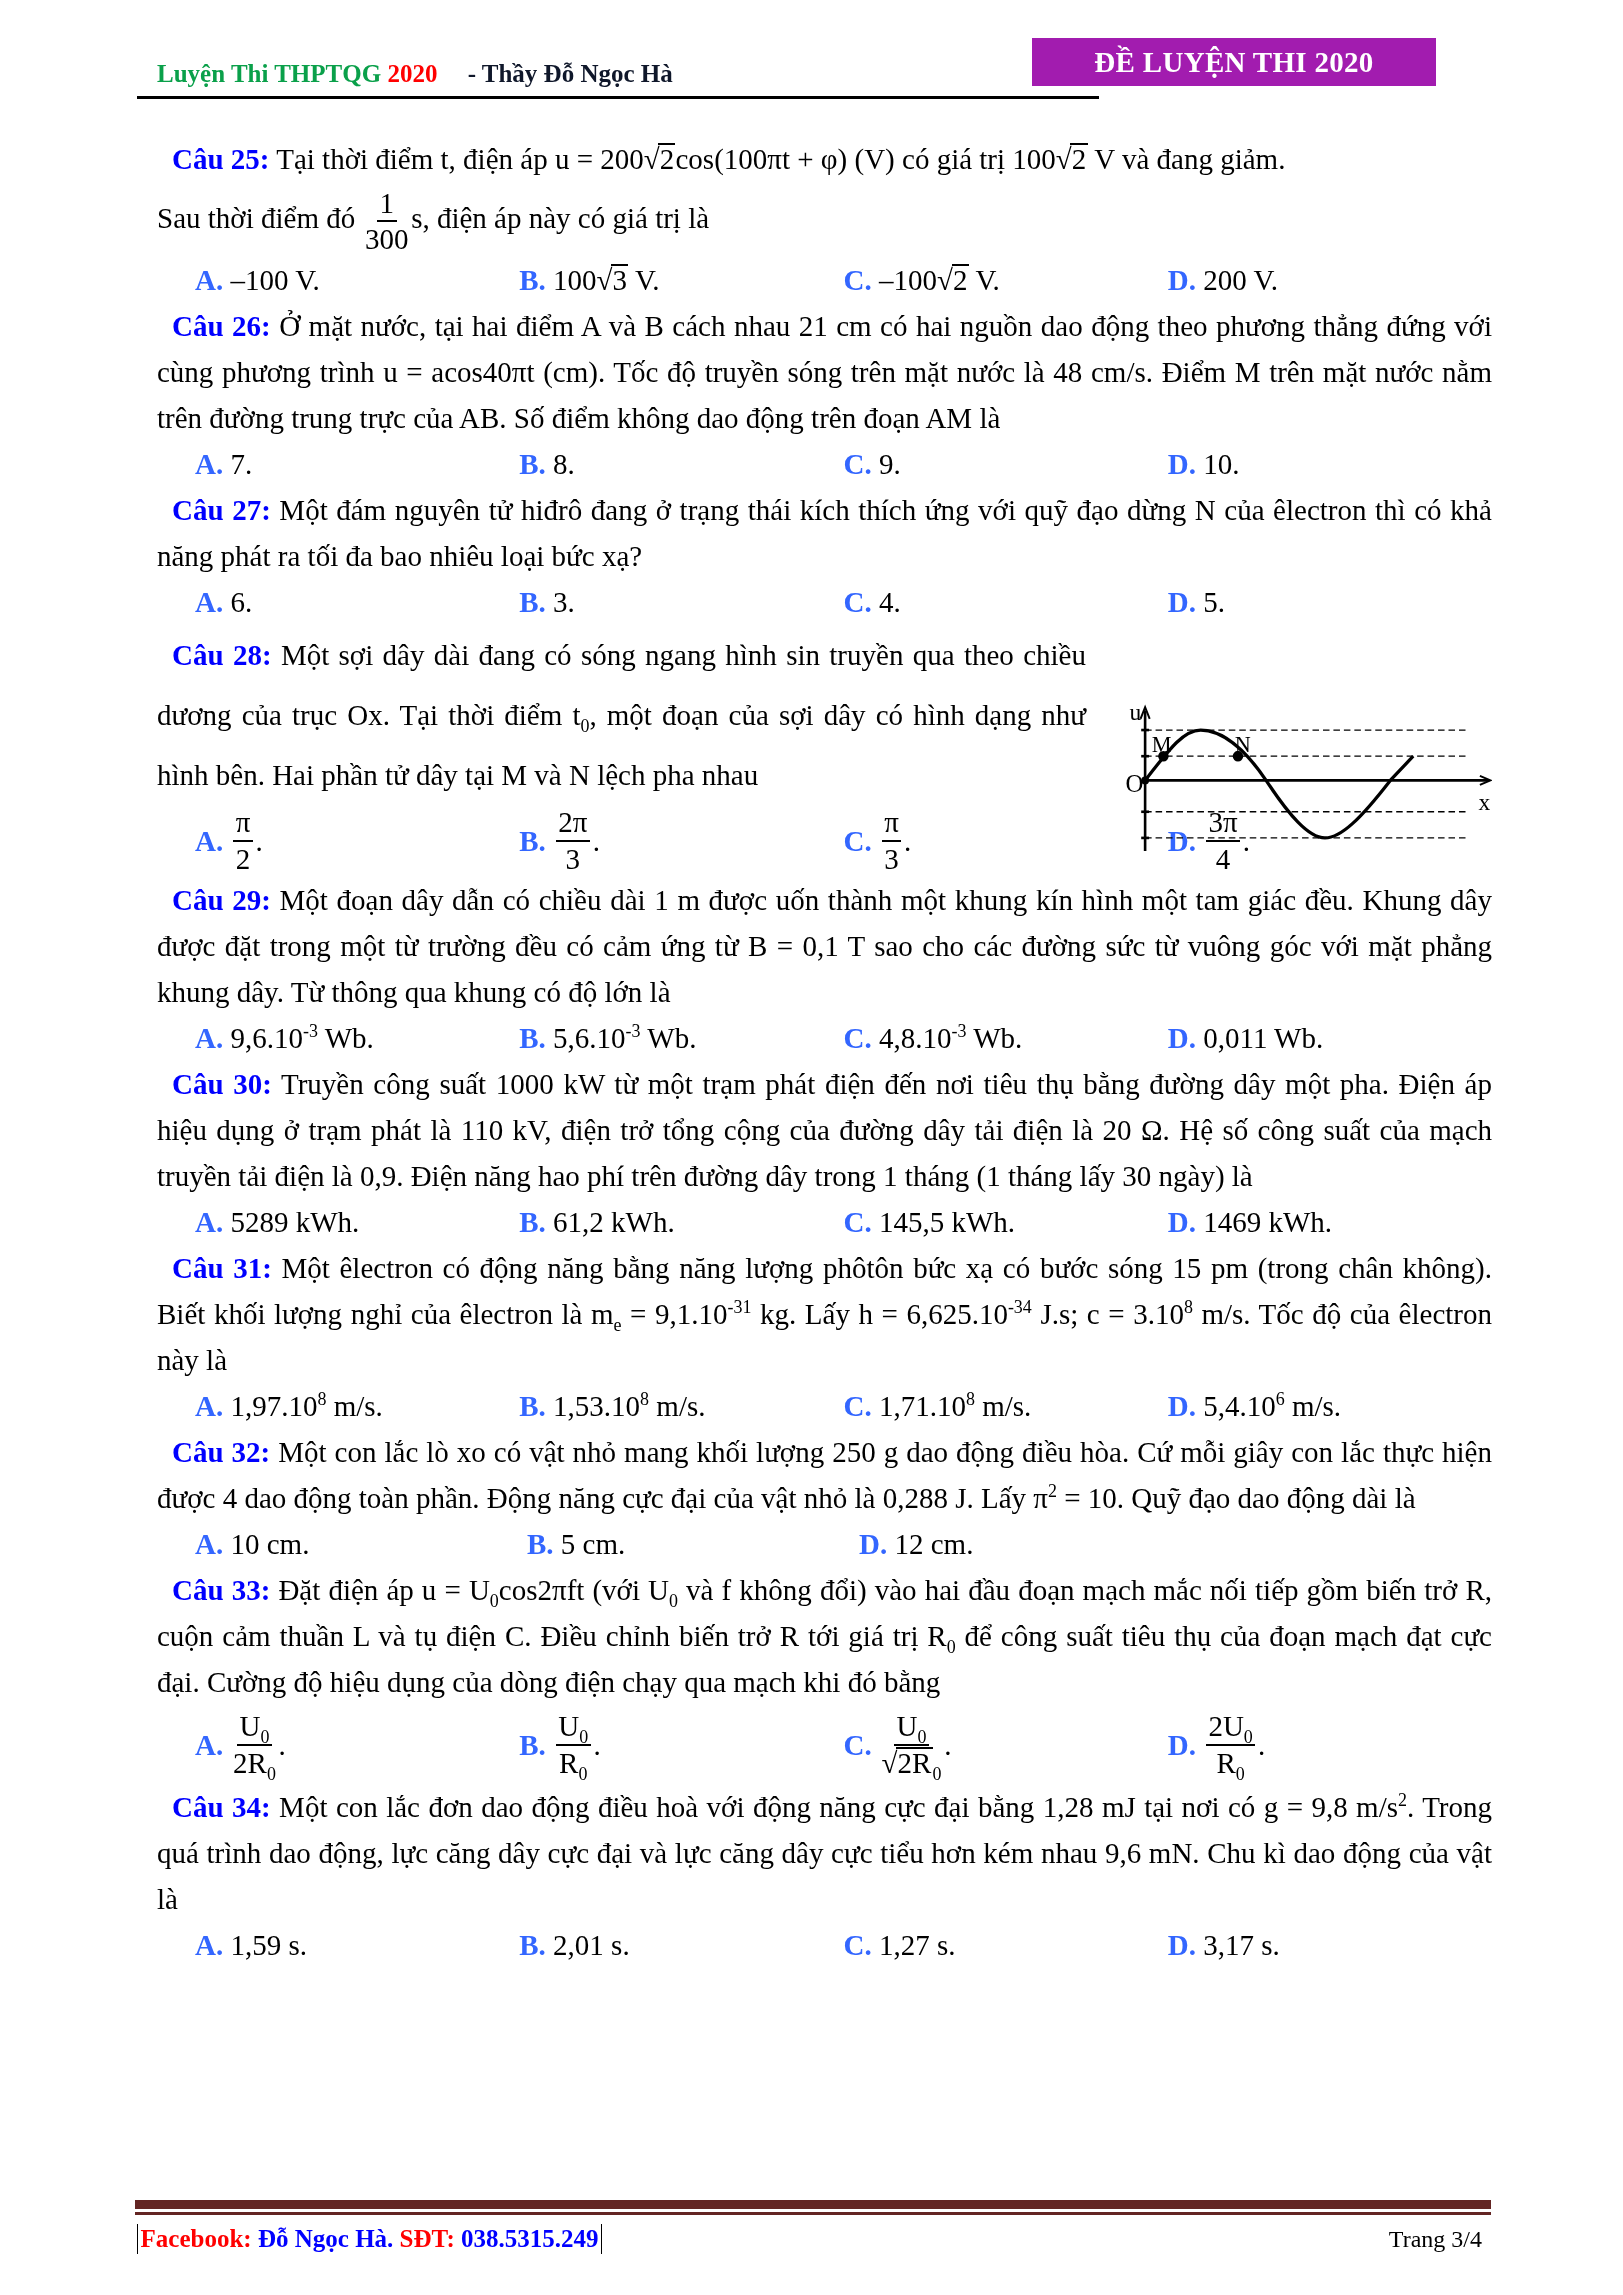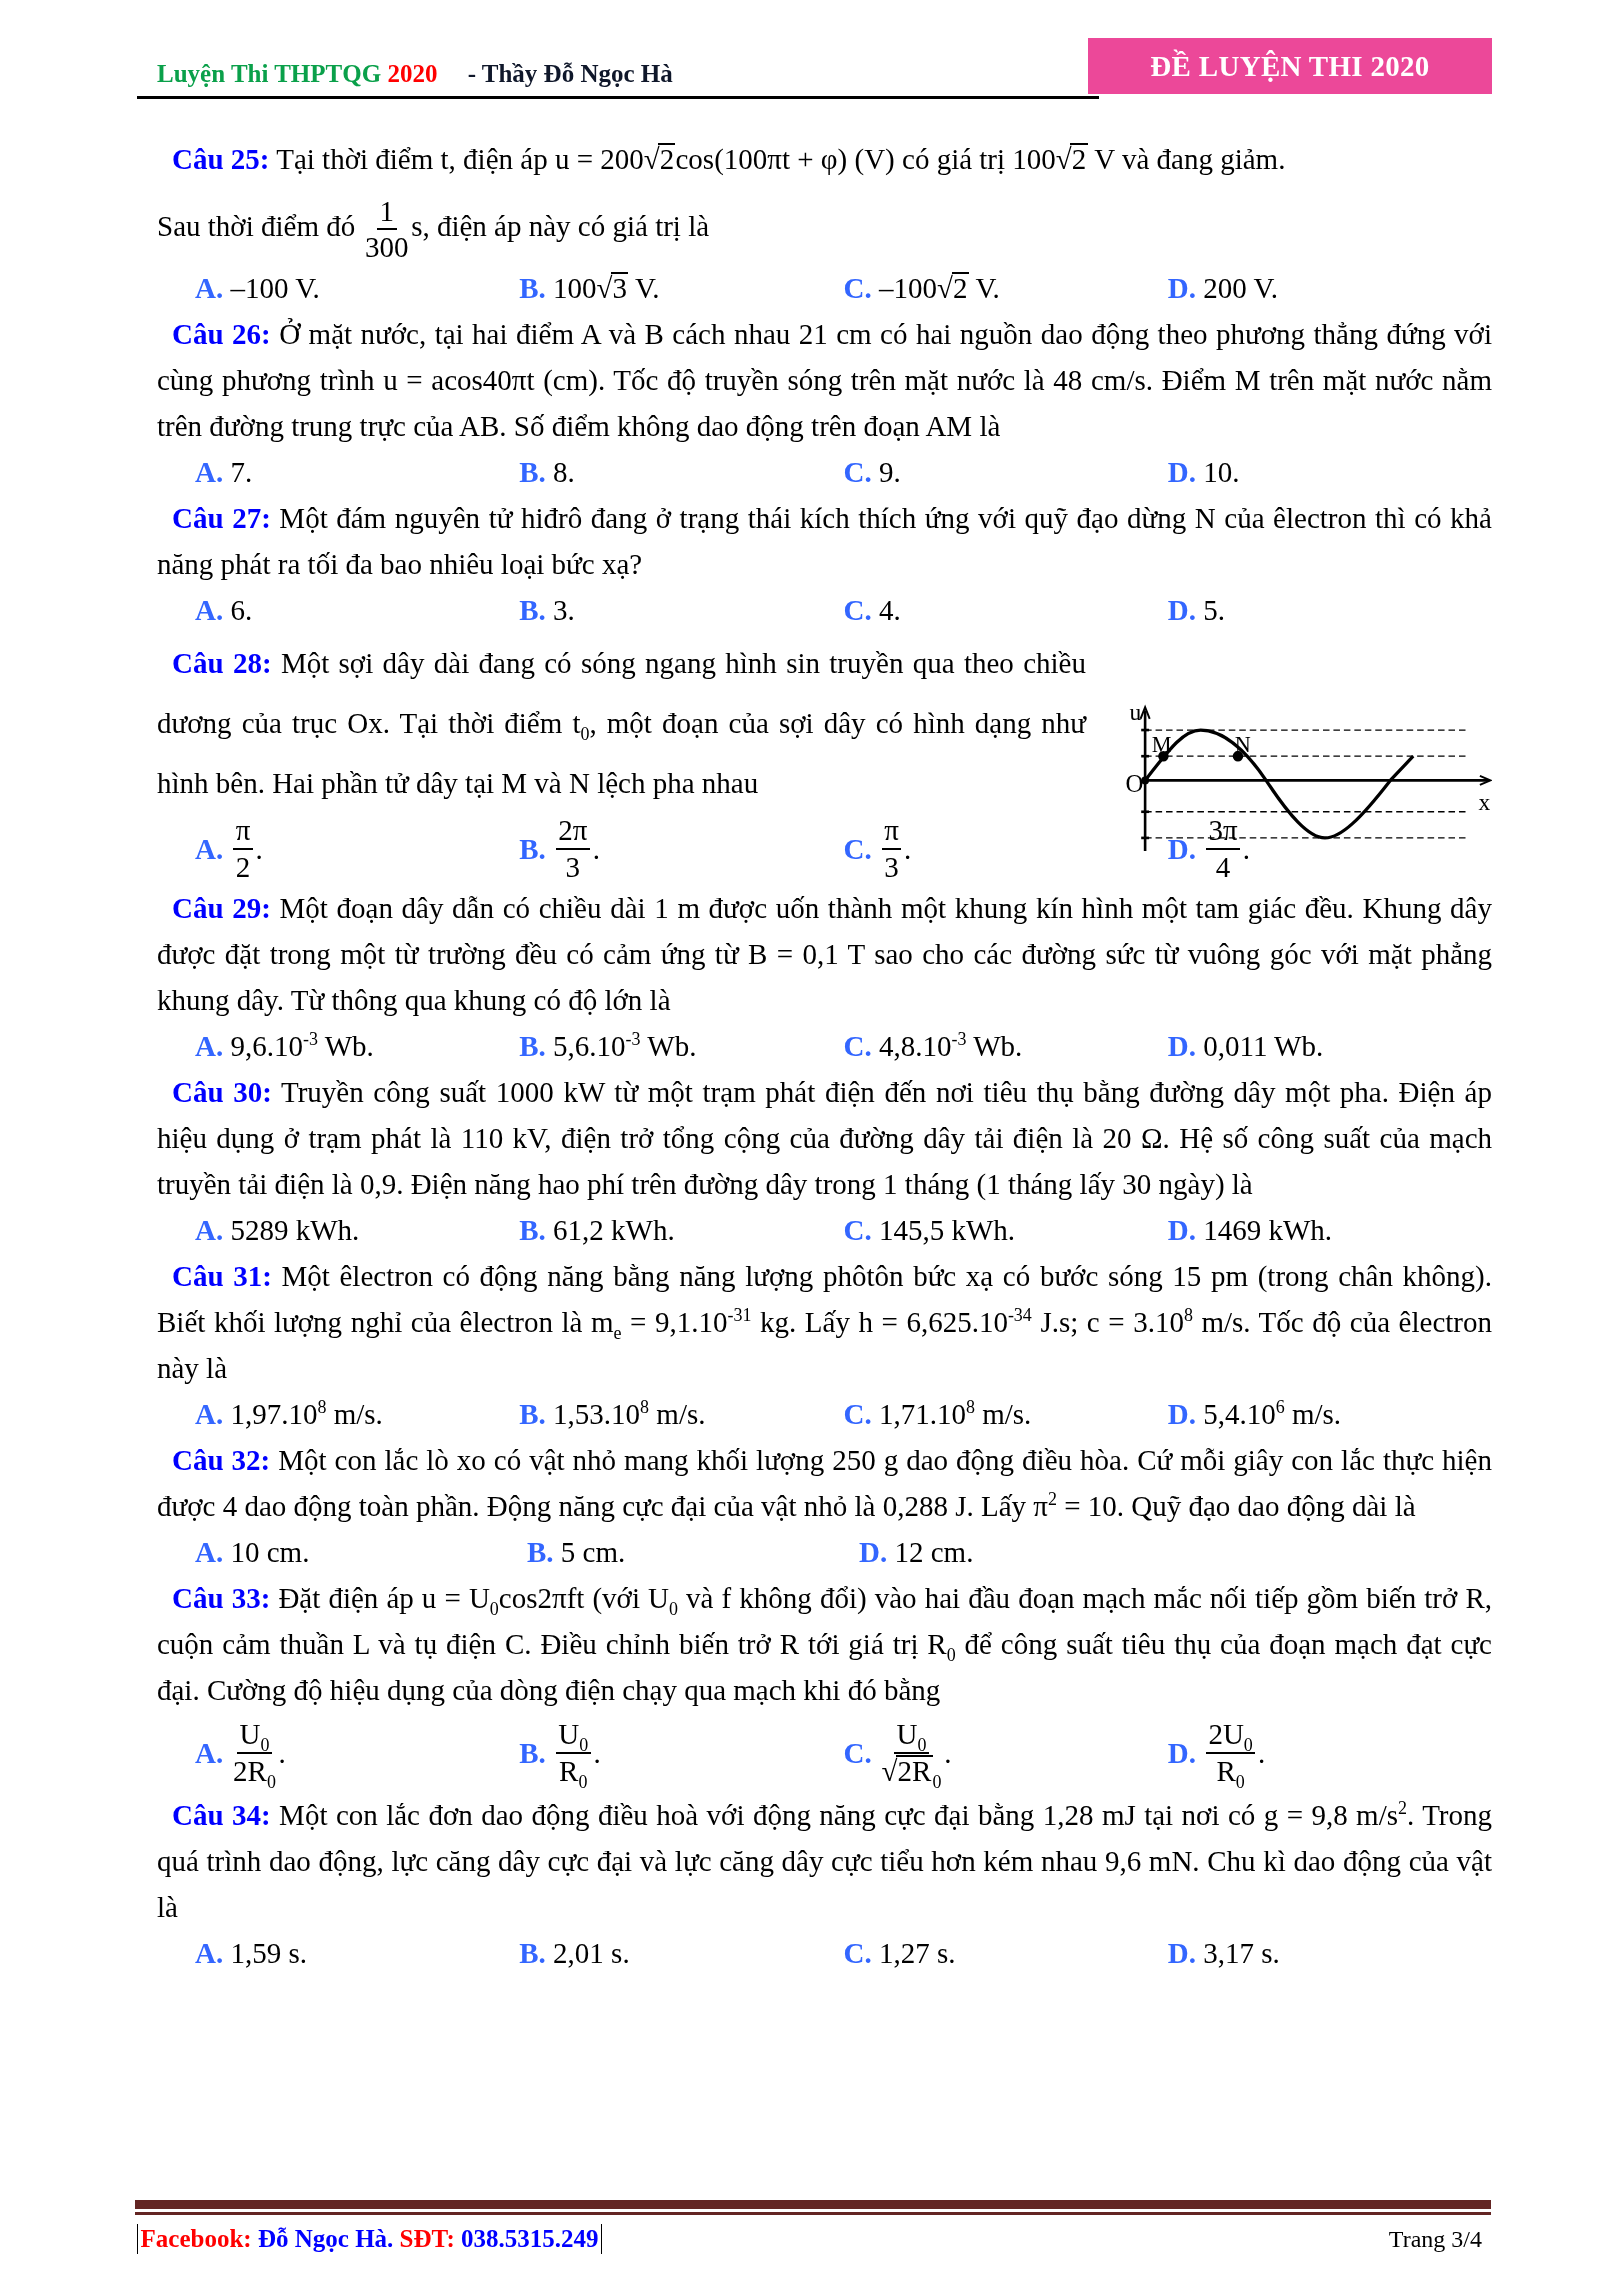--- a/index.html
+++ b/index.html
@@ -3,21 +3,21 @@
 <meta charset="utf-8">
 <style>
   html, body { margin:0; padding:0; background:#ffffff; }
   body { width:1623px; height:2295px; position:relative; overflow:hidden;
          font-family:"Liberation Serif", "DejaVu Serif", serif; color:#000; }
   .hdr-left { position:absolute; left:157px; top:60px; font-size:25px; font-weight:bold; white-space:nowrap; }
   .hdr-left .g { color:#0aa04a; }
   .hdr-left .r { color:#ff0000; }
   .hdr-left .b { color:#0f172a;padding-left:24px; }
   .hdr-rule { position:absolute; left:137px; top:96px; width:962px; height:3.3px; background:#000; }
-  .hdr-box { position:absolute; left:1088px; top:38px; width:404px; height:56px; background:#ec4899;
+  .hdr-box { position:absolute; left:1032px; top:38px; width:404px; height:48px; background:#a21caf;
              color:#fff; font-weight:bold; font-size:29px; display:flex; align-items:center; justify-content:center; letter-spacing:0.3px; }
   .content { position:absolute; left:157px; top:136px; width:1335px; font-size:29px; line-height:46px; }
   .q { margin:0; text-align:justify; }
   .qlabel { color:#0000ff; font-weight:bold;margin-left:15px; }
   .opts { display:flex; margin:0; padding-left:38px; }
   .opt { width:332px; white-space:nowrap; }
   .olabel { color:#3366ff; font-weight:bold; }
   .sqrt { display:inline-block; border-top:2px solid #000; padding:0 1.3px; margin-left:-1.3px; line-height:1; }
   .frac { display:inline-flex; flex-direction:column; align-items:center; vertical-align:middle; line-height:1.2; margin:0 2.6px; }
   .frac .num { border-bottom:2px solid #000; padding:0 2.6px; }
@@ -42,21 +42,21 @@
 </div>
 <div class="hdr-rule"></div>
 <div class="hdr-box">ĐỀ LUYỆN THI 2020</div>
 
 <div class="content">
 
   <div>
     <p class="q">
       <span class="qlabel">Câu 25:</span><span> Tại thời điểm t, điện áp u = 200</span><span>√</span><span class="sqrt">2</span><span>cos(100πt + φ) (V) có giá trị 100</span><span>√</span><span class="sqrt">2</span><span> V và đang giảm.</span>
     </p>
-    <p class="q" style="line-height:72px;margin-top:8px;">
+    <p class="q" style="line-height:72px;">
       <span>Sau thời điểm đó </span><span class="frac">
           <span class="num">1</span>
           <span>300</span>
         </span><span>s, điện áp này có giá trị là</span>
     </p>
     <div class="opts">
       <div class="opt"><span class="olabel">A.</span> <span>–100 V.</span></div>
       <div class="opt"><span class="olabel">B.</span> <span>100</span>√<span class="sqrt">3</span><span> V.</span></div>
       <div class="opt"><span class="olabel">C.</span> <span>–100</span>√<span class="sqrt">2</span><span> V.</span></div>
       <div class="opt"><span class="olabel">D.</span> <span>200 V.</span></div>

